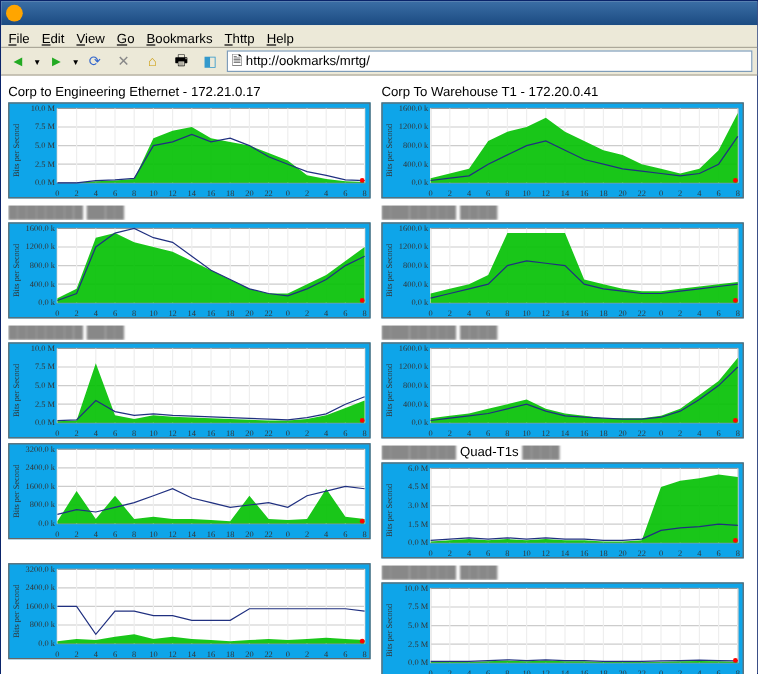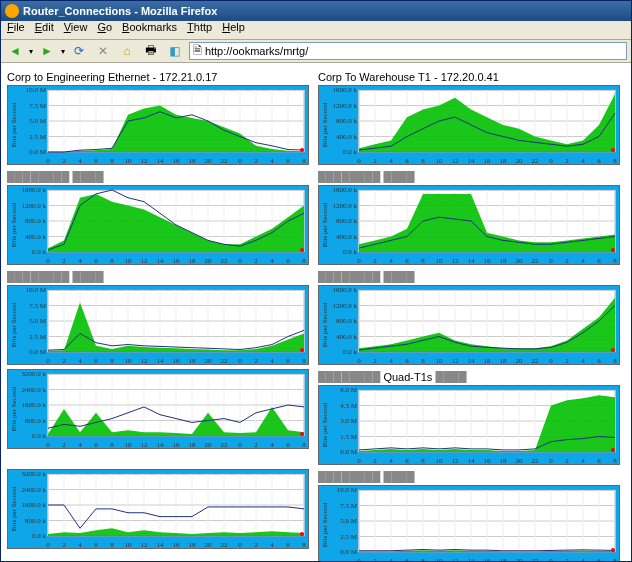--- a/index.html
+++ b/index.html
@@ -1,39 +1,38 @@
 <!DOCTYPE html>
 <html><head>
 <meta charset="utf-8">
 <style>
 html,body{margin:0;padding:0;font-family:Tahoma,Arial,sans-serif;font-size:11px;background:#ece9d8;color:#000}
 .window{width:632px;height:562px;background:#fff;display:flex;flex-direction:column;border:1px solid #0a246a;box-sizing:border-box}
 .titlebar{height:20px;background:linear-gradient(#3b6ea5,#1b4b82);color:#fff;display:flex;align-items:center;font-size:11px;font-weight:bold;padding:0 4px}
 .titlebar .ff{width:14px;height:14px;border-radius:50%;background:orange;margin-right:4px}
-.menubar{height:18px;background:#ece9d8;display:flex;align-items:flex-start;gap:10px;padding:0 6px;font-size:11px;border-bottom:1px solid #aca899}
+.menubar{height:18px;background:#ece9d8;display:flex;align-items:flex-end;gap:10px;padding:0 6px;font-size:11px;border-bottom:1px solid #aca899}
 .menubar span{cursor:default}
 .toolbar{height:22px;background:#ece9d8;display:flex;align-items:center;gap:4px;padding:0 4px;border-bottom:1px solid #aca899}
 .tbtn{width:18px;height:18px;display:inline-flex;align-items:center;justify-content:center;border:1px solid transparent;font-size:12px}
 .urlbox{flex:1;height:16px;background:#fff;border:1px solid #7f9db9;display:flex;align-items:center;padding:0 3px;font-size:11px;gap:3px}
 .content{flex:1;overflow:auto;background:#fff;padding:6px}
 .grid{display:grid;grid-template-columns:1fr 1fr;gap:4px}
 .cell{}
 .ct{font-weight:normal;font-size:11px;margin:2px 0 2px 0;white-space:nowrap;overflow:hidden}
 .ct .blur{color:#888;filter:blur(0.7px)}
 .chart{width:300px;height:78px;border:1px solid #666;position:relative;background:#0ea5e9}
 .chart svg{position:absolute;inset:0}
 text{font-family:Tahoma;font-size:7px;fill:#333}
 </style>
 </head>
 <body>
 <div class="window">
 
 <div class="titlebar">
   <span class="ff"></span>
-  <span>Router_Connections - Mozilla Firefox</span>
 </div>
 
 <div class="menubar">
   <span><u>F</u><span>ile</span></span>
   <span><u>E</u><span>dit</span></span>
   <span><u>V</u><span>iew</span></span>
   <span><u>G</u><span>o</span></span>
   <span><u>B</u><span>ookmarks</span></span>
   <span><u>T</u><span>http</span></span>
   <span><u>H</u><span>elp</span></span>

